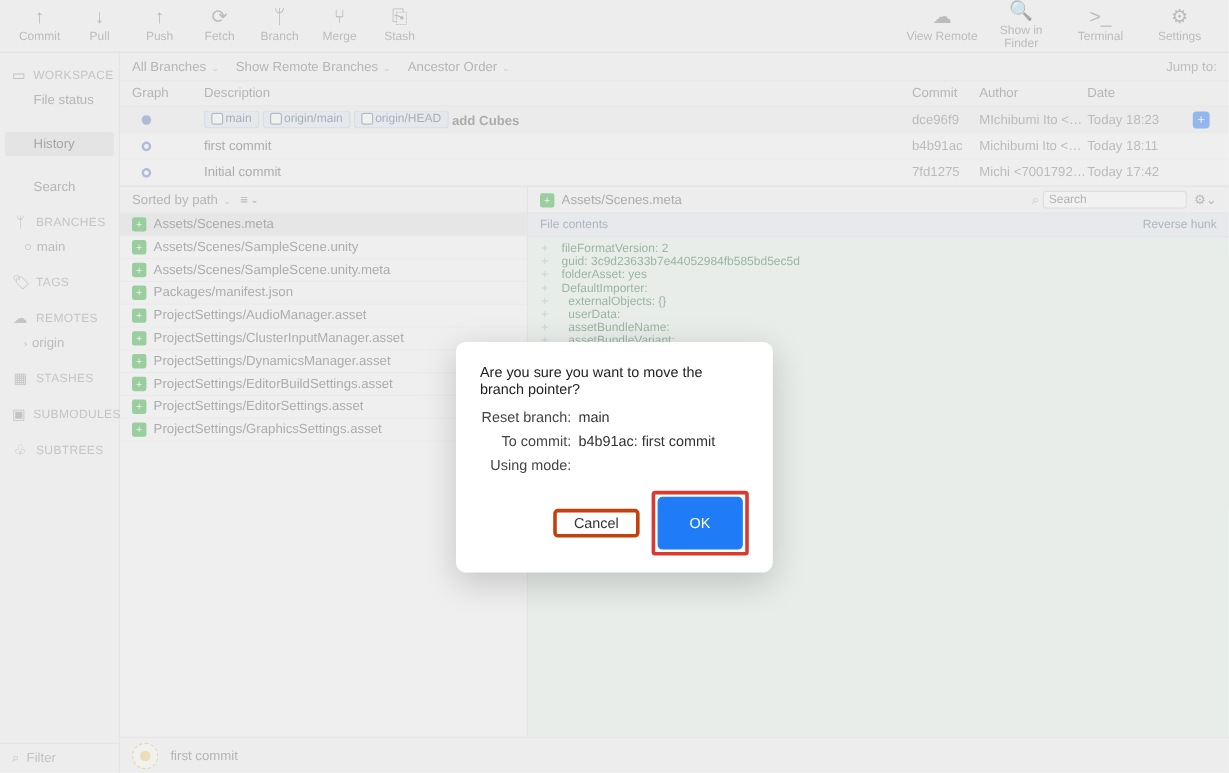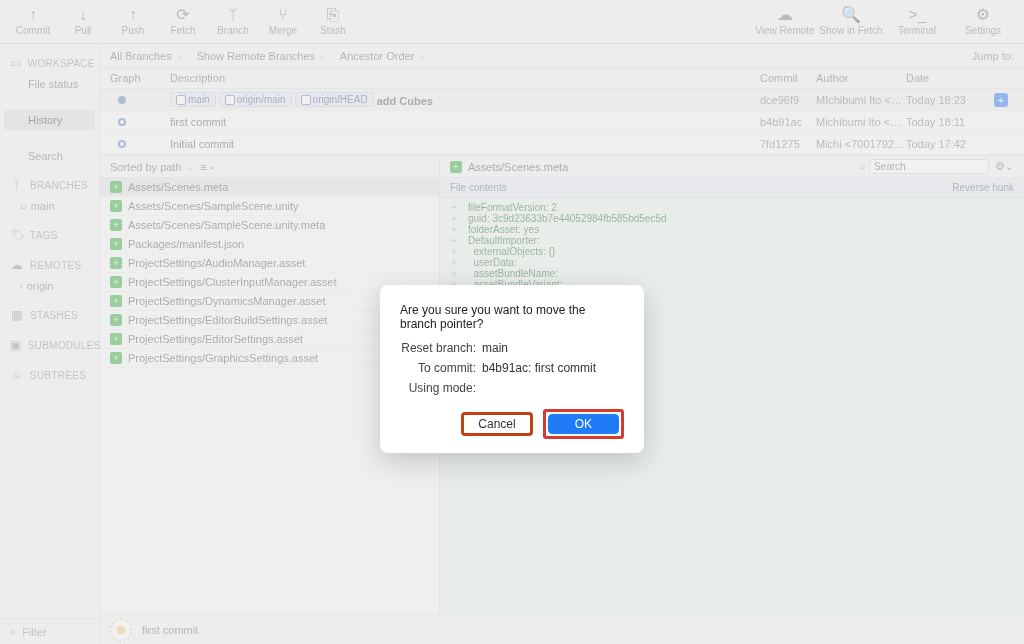--- a/index.html
+++ b/index.html
@@ -88,21 +88,21 @@
 
 .modal { position:absolute; left:50%; top:285px; transform:translateX(-50%); width:264px; background:#fff; border-radius:8px; box-shadow:0 8px 28px rgba(0,0,0,.18); padding:18px 20px 14px; font-size:12px; color:#333;}
 .modal .title { font-size:12px; margin-bottom:10px; color:#222;}
 .modal .row { display:flex; align-items:flex-start; margin-bottom:6px; }
 .modal .row .lbl { width:82px; text-align:right; padding-right:6px; color:#444;}
 .modal .row .val { flex:1; color:#333;}
 .modal .mode-row .val { display:flex; align-items:center; border-bottom:1px solid #e0e0e0;}
 .modal .select-caret { width:14px; height:14px; background:#2f7cf6; border-radius:3px; display:flex; align-items:center; justify-content:center; color:#fff; font-size:9px; margin-left:4px;}
 .modal .actions { display:flex; justify-content:flex-end; gap:10px; margin-top:14px; align-items:center;}
 .modal .btn { font-size:12px; padding:2px 14px; border-radius:4px; border:3px solid #c2410c; background:#fff; color:#333;}
-.modal .btn-primary { background:#1f7cf6; color:#fff; border:1px solid #1f7cf6; padding:2px 26px;}
+.modal .btn-primary { background:#1f7cf6; color:#fff; border:1px solid #1f7cf6; padding:14px 26px;}
 .ok-highlight-border { border:3px solid #d83a30; padding:2px; border-radius:3px; display:inline-block;}
 </style>
 </head>
 <body>
 
 <div class="app">
 
   <div class="toolbar">
     <div class="toolbar-group" id="tb-left">
         <button class="toolbar-btn">
@@ -135,21 +135,21 @@
         </button>
       </div>
     <div class="toolbar-spacer"></div>
     <div class="toolbar-group toolbar-right" id="tb-right">
         <button class="toolbar-btn">
           <span class="ico">☁</span>
           <span>View Remote</span>
         </button>
         <button class="toolbar-btn">
           <span class="ico">🔍</span>
-          <span>Show in Fetch</span>
+          <span>Show in Finder</span>
         </button>
         <button class="toolbar-btn">
           <span class="ico">&gt;_</span>
           <span>Terminal</span>
         </button>
         <button class="toolbar-btn">
           <span class="ico">⚙</span>
           <span>Settings</span>
         </button>
       </div>

